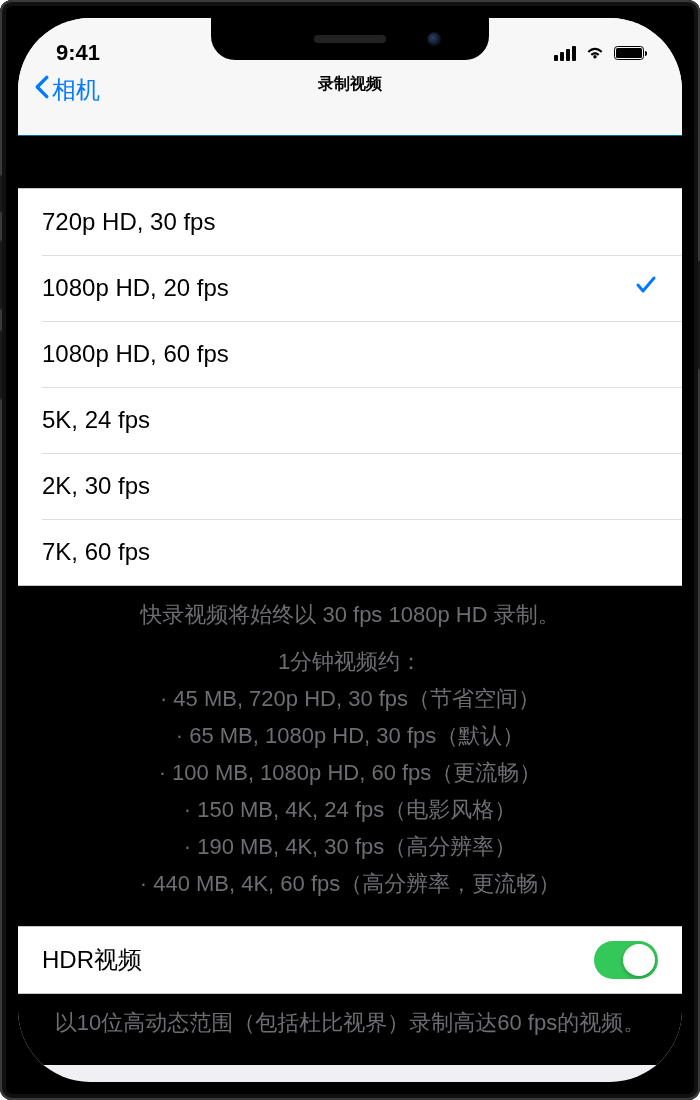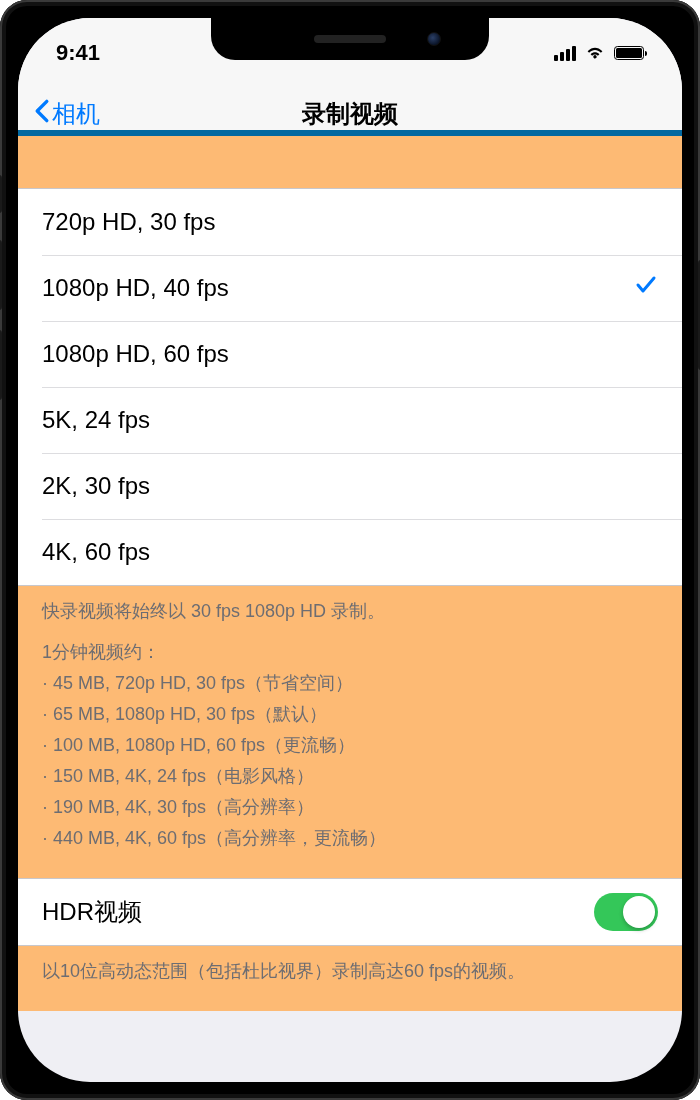--- a/index.html
+++ b/index.html
@@ -6,21 +6,21 @@
   body {
     background: #fff;
     display: flex;
     justify-content: center;
     font-family: -apple-system, "SF Pro Text", "Helvetica Neue", Arial, sans-serif;
   }
   .phone {
     width: 700px;
     height: 1100px;
     background: #000;
-    border-radius: 27px;
+    border-radius: 12px;
     padding: 18px;
     position: relative;
     box-shadow: inset 0 0 0 2px #3a3a3a, inset 0 0 0 6px #111;
   }
   .side-btn {
     position: absolute;
     background: #1a1a1a;
     border-radius: 3px;
   }
   .sb-left1 { left: -4px; top: 175px; width: 6px; height: 38px; }
@@ -91,59 +91,60 @@
     position: relative;
   }
   .battery::after {
     content:""; position:absolute; right:-4px; top:4px; width:2.5px; height:5px;
     background:#000; border-radius:0 2px 2px 0;
   }
   .battery-fill { position:absolute; left:1px; top:1px; bottom:1px; right:1px; background:#000; border-radius:1.5px; }
   .nav-bar {
     height: 62px;
     background: #f7f7f7;
-    border-bottom: 6px solid #0369a1;
-    display: flex;
-    align-items: flex-end;
+    border-bottom: 1px solid #0369a1;
+    display: flex;
+    align-items: flex-start;
     position: relative;
     padding: 0 16px;
   }
   .back {
     display: flex; align-items: center; gap: 2px;
     color: #007aff; font-size: 24px; font-weight: 400;
   }
   .nav-title {
     position: absolute; left: 0; right: 0; text-align: center;
-    font-size: 24px; font-weight: 600; color: #000;
+    font-size: 16px; font-weight: 600; color: #000;
     pointer-events: none;
   }
-  .content { background: #fdba74; }
+  .content { background: #000000; }
   .gap { height: 52px; }
   .group { background: #fff; }
   .row {
     min-height: 66px;
     padding: 0 24px;
     display: flex;
     align-items: center;
     justify-content: space-between;
     position: relative;
     font-size: 24px;
     color: #000;
   }
   .row + .row::before {
     content:""; position:absolute; left:24px; right:0; top:0; height:1px;
     background:#c7c7cc; transform: scaleY(0.6);
   }
   .group { border-top:1px solid #c7c7cc; border-bottom:1px solid #c7c7cc; }
   .check { color:#007aff; }
   .footer {
     padding: 12px 24px 22px 24px;
-    font-size: 18px;
+    font-size: 22px;
     line-height: 1.5;
     color: #6d6d72;
+    text-align: center;
   }
   .footer p { margin-bottom: 4px; }
   .footer .mt { margin-top: 14px; }
   .switch-row {
     min-height: 66px; padding: 8px 24px;
     display:flex; align-items:center; justify-content:space-between;
     font-size:24px; color:#000;
   }
   .switch {
     width: 64px; height: 38px; background:#34c759; border-radius: 19px;
@@ -203,36 +204,36 @@
     </div>
 
     <div class="content">
       <div class="gap"></div>
 
       <div class="group" id="opts-group">
           <div class="row">
             <span>720p HD, 30 fps</span>
           </div>
           <div class="row">
-            <span>1080p HD, 40 fps</span>
+            <span>1080p HD, 20 fps</span>
             <span class="check"><svg width="24" height="24" viewBox="0 0 24 24">
                 <path fill="none" stroke="#007aff" stroke-width="3" stroke-linecap="round" stroke-linejoin="round" d="M4 12l5 6L20 5"></path>
               </svg></span>
           </div>
           <div class="row">
             <span>1080p HD, 60 fps</span>
           </div>
           <div class="row">
             <span>5K, 24 fps</span>
           </div>
           <div class="row">
             <span>2K, 30 fps</span>
           </div>
           <div class="row">
-            <span>4K, 60 fps</span>
+            <span>7K, 60 fps</span>
           </div>
         </div>
 
       <div class="footer">
         <p>快录视频将始终以 30 fps 1080p HD 录制。</p>
         <p class="mt">1分钟视频约：</p>
         <div id="sizes-list">
             <p>· 45 MB, 720p HD, 30 fps（节省空间）</p>
             <p>· 65 MB, 1080p HD, 30 fps（默认）</p>
             <p>· 100 MB, 1080p HD, 60 fps（更流畅）</p>

